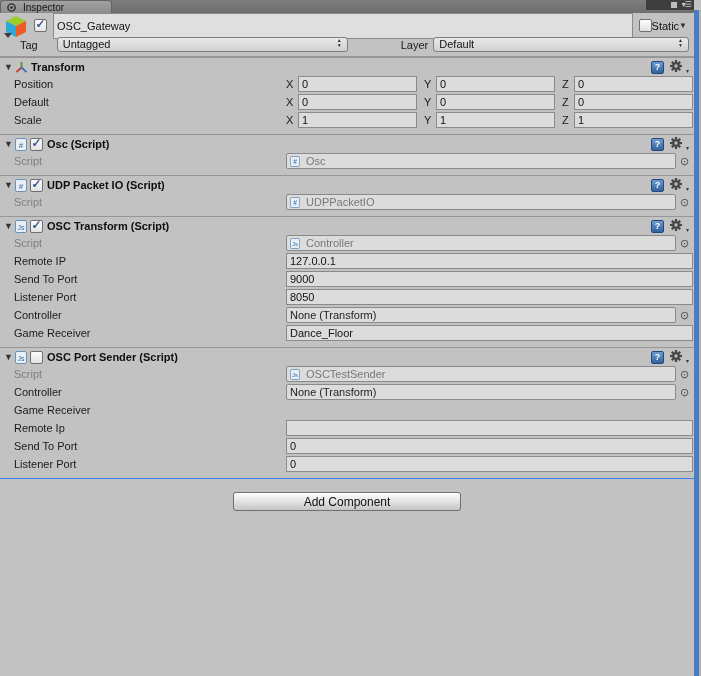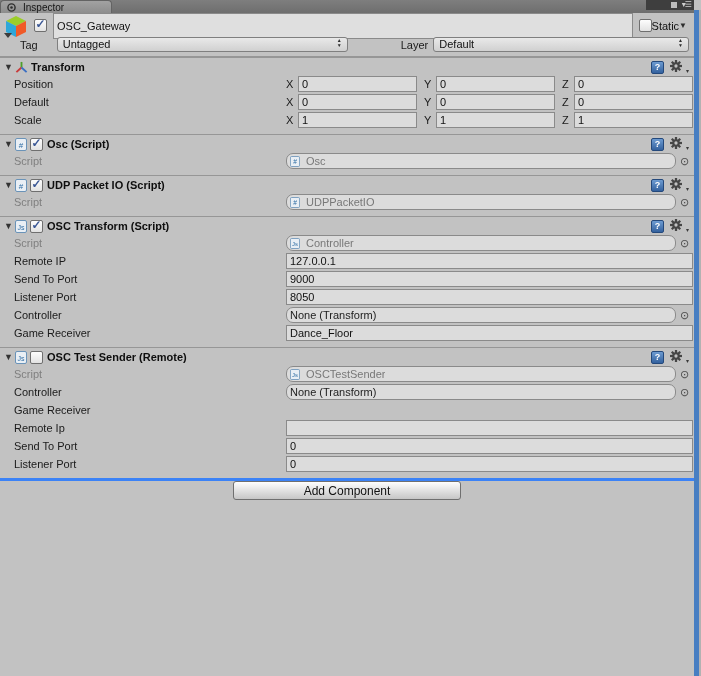--- a/index.html
+++ b/index.html
@@ -62,28 +62,28 @@
 
   .row { display:flex; align-items:center; height:16px; margin:0 1px 2px 14px; }
   .row-label { flex:0 0 272px; color:#1a1a1a; white-space:nowrap; overflow:hidden; }
   .row-label.grayed { color:#7f7f7f; }
   .row-value { flex:1; display:flex; align-items:center; min-width:0; }
   .textfield { flex:1; height:16px; background:#dcdcdc; border:1px solid #8a8a8a;
                font-family:"Liberation Sans",sans-serif; font-size:11px; padding:0 3px; min-width:0; color:#111; }
   .axis-group { flex:1; display:flex; align-items:center; min-width:0; margin-right:7px; }
   .axis-group:last-child { margin-right:0; }
   .axis-label { flex:0 0 8px; margin-right:4px; color:#1a1a1a; }
-  .objfield { flex:1; height:16px; background:#dcdcdc; border:1px solid #8a8a8a; border-radius:7px;
+  .objfield { flex:1; height:16px; background:#dcdcdc; border:1px solid #8a8a8a; border-radius:2px;
               display:flex; align-items:center; padding:0 3px; gap:3px; min-width:0; overflow:hidden; }
   .objfield .obj-text { white-space:nowrap; overflow:hidden; color:#1d1d1d; }
   .objfield.grayed .obj-text { color:#787878; }
   .selector { flex:0 0 17px; text-align:center; color:#4a4a4a; font-size:11px; line-height:1; }
 
   
-  .add-row { display:flex; justify-content:center; border-top:3px solid #3b82f6; }
+  .add-row { display:flex; justify-content:center; padding-top:13px; border-top:1px solid #3b82f6; }
   .add-btn { width:228px; height:19px; background:linear-gradient(#fefefe,#c6c6c6);
              border:1px solid #6f6f6f; border-radius:3px; font-family:"Liberation Sans",sans-serif;
              font-size:12px; color:#111; }
 
   
   .blue-strip { position:absolute; left:694px; top:10px; width:5px; height:666px; }
   .right-edge { position:absolute; left:699px; top:10px; width:2px; height:666px; background:#b2b2b2; }
 </style>
 </head>
 <body>
@@ -405,21 +405,21 @@
       <div class="component">
         <div class="component-header">
           <span class="foldout">▼</span>
           <span class="comp-icon">
             <svg width="12" height="13" viewBox="0 0 12 13">
               <rect x="0.5" y="0.5" width="11" height="12" rx="1.5" fill="#e9eff5" stroke="#6a93b8"></rect>
               <text x="6" y="9.5" font-size="7" text-anchor="middle" fill="#2e6da4" font-family="Liberation Sans,sans-serif">Js</text>
             </svg>
           </span>
           <span class="checkbox comp-check"></span>
-          <span class="comp-title">OSC Test Sender (Remote)</span>
+          <span class="comp-title">OSC Port Sender (Script)</span>
           <span class="comp-spacer"></span>
           <span class="help-icon">?</span>
           <span class="gear-wrap">
             <span class="comp-icon">
               <svg width="12" height="12" viewBox="0 0 16 16">
                 <g fill="#464646">
                   <rect x="6.5" y="0" width="3" height="16"></rect>
                   <rect x="0" y="6.5" width="16" height="3"></rect>
                   <rect x="6.5" y="0" width="3" height="16" transform="rotate(45 8 8)"></rect>
                   <rect x="6.5" y="0" width="3" height="16" transform="rotate(-45 8 8)"></rect>

